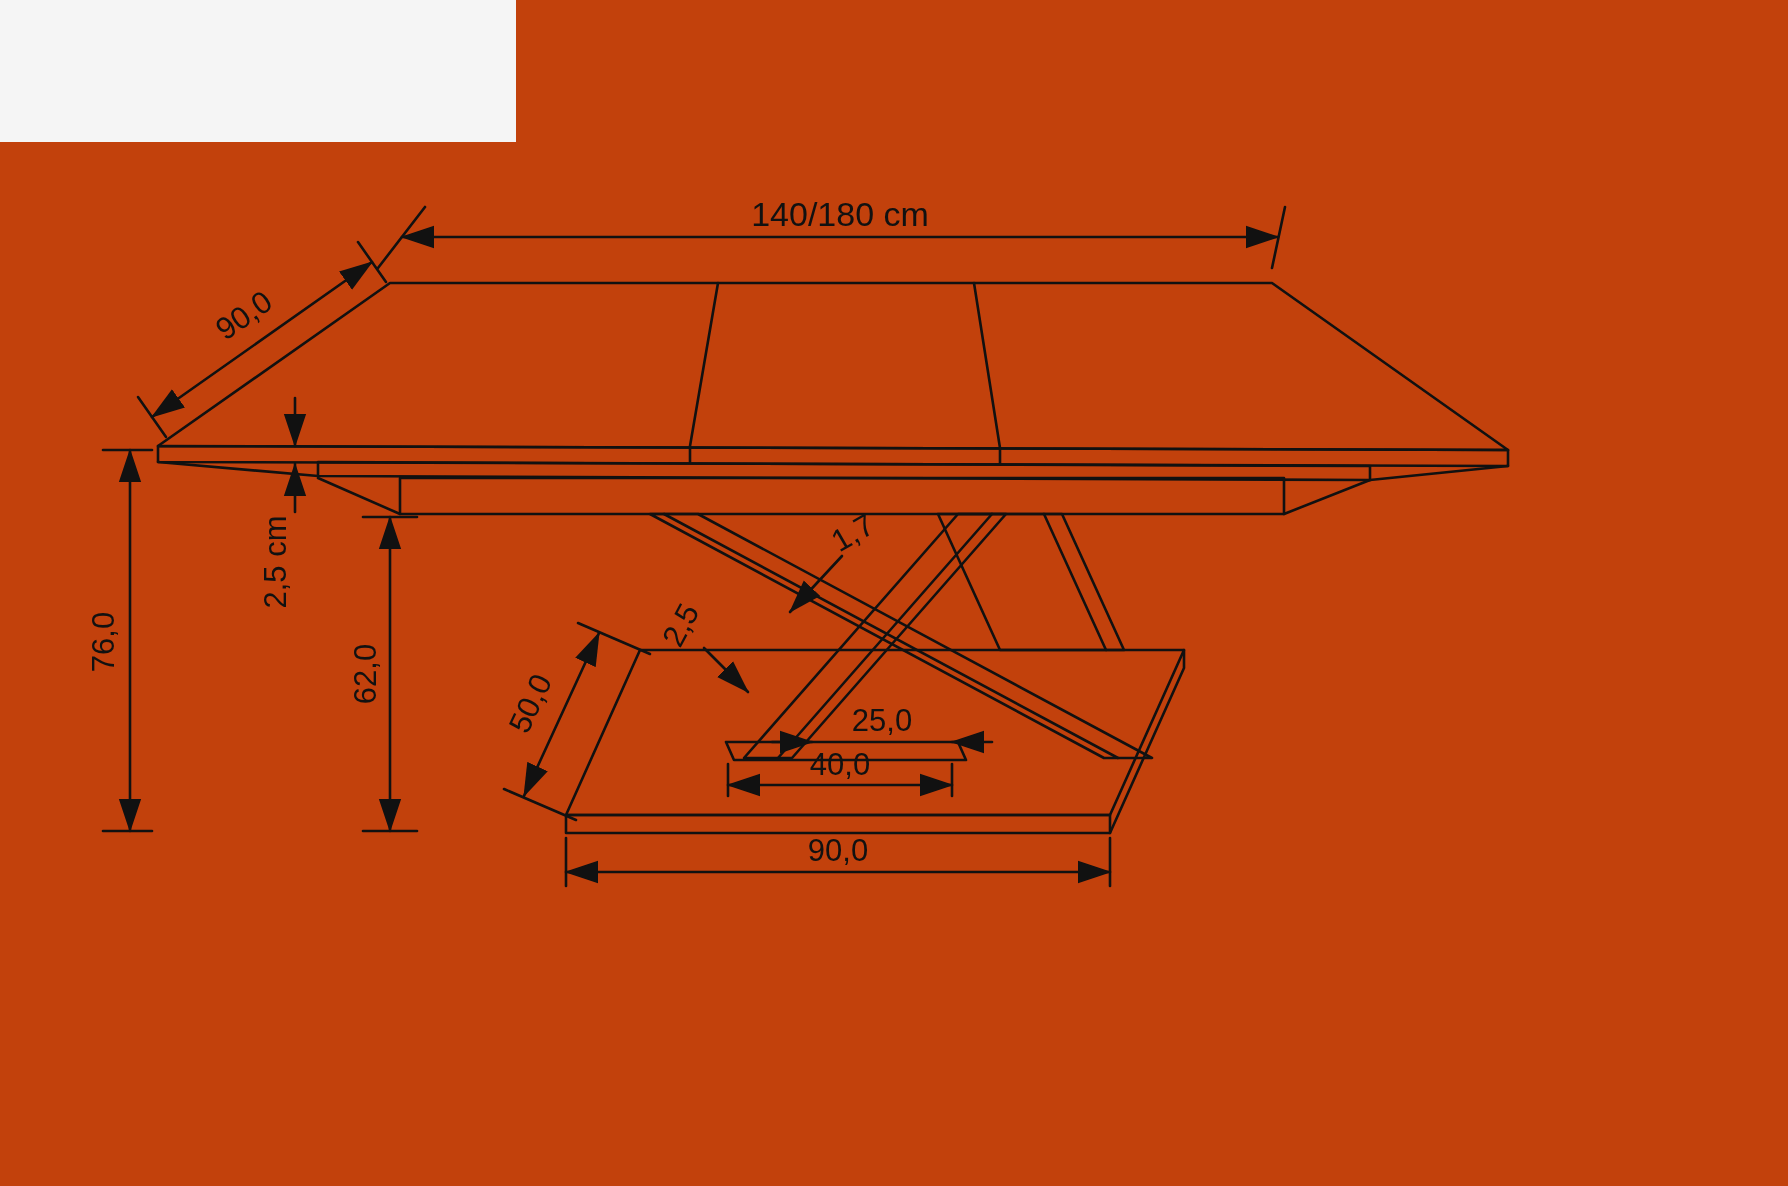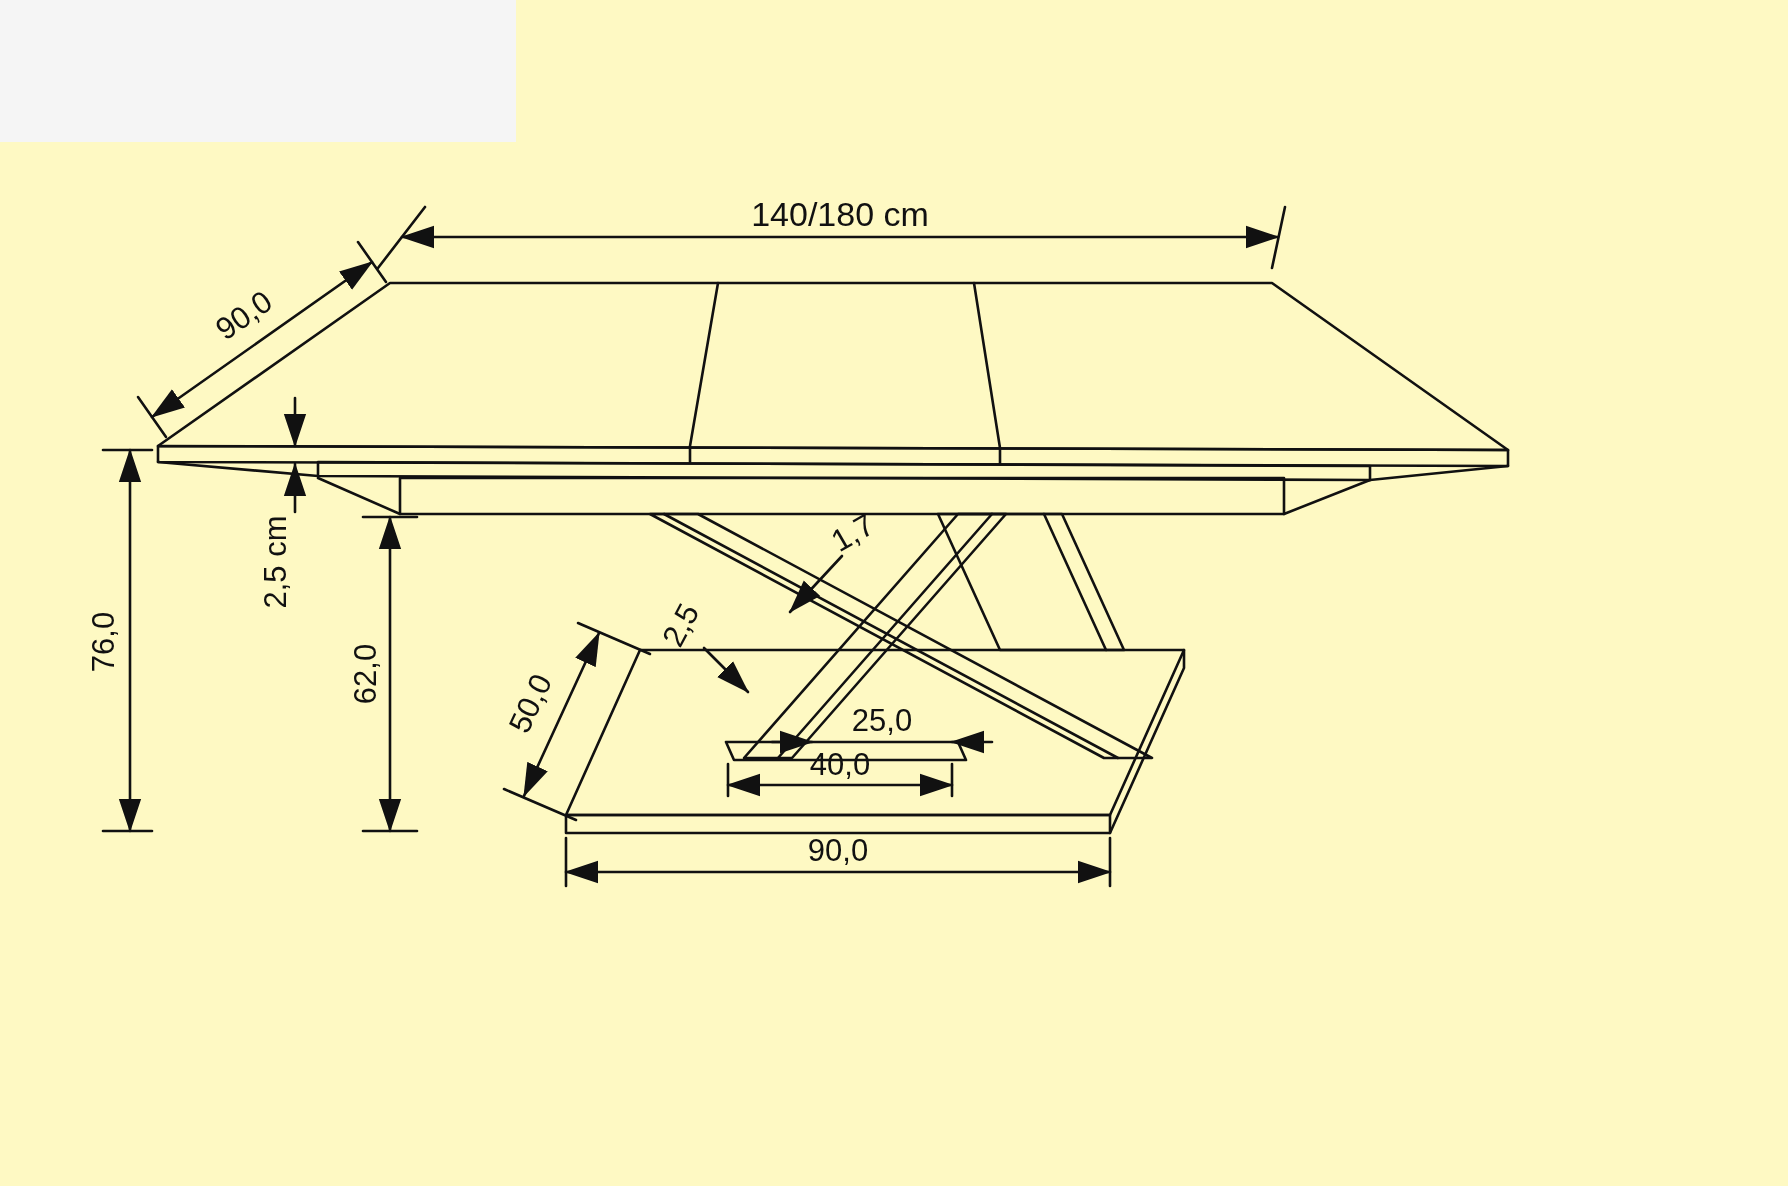--- a/index.html
+++ b/index.html
@@ -5,21 +5,21 @@
   html, body {
     margin: 0;
     padding: 0;
     background: #ffffff;
     font-family: "Liberation Sans", sans-serif;
   }
   .canvas {
     position: relative;
     width: 1788px;
     height: 1186px;
-    background: #fef9c3;
+    background: #c2410c;
     overflow: hidden;
   }
   svg { display: block; }
   .obj {
     fill: none;
     stroke: #111111;
     stroke-width: 2.6;
     stroke-linejoin: round;
     stroke-linecap: round;
   }

